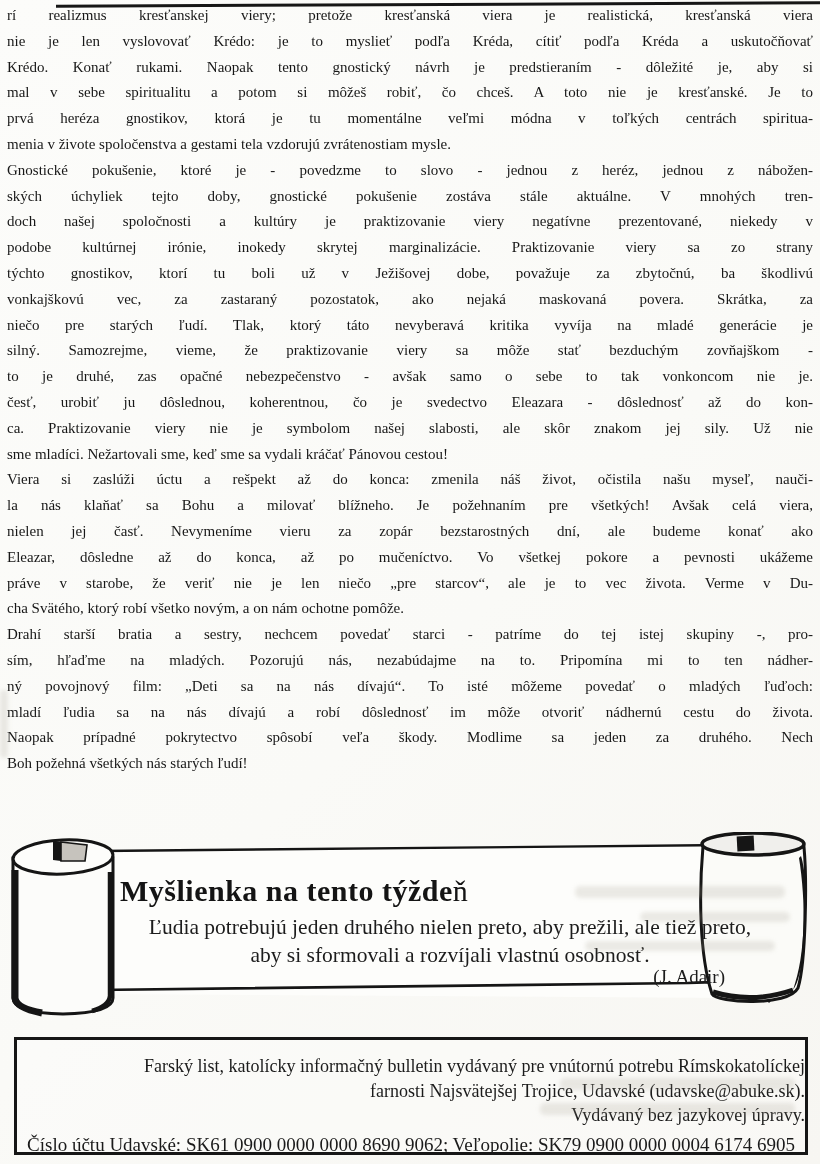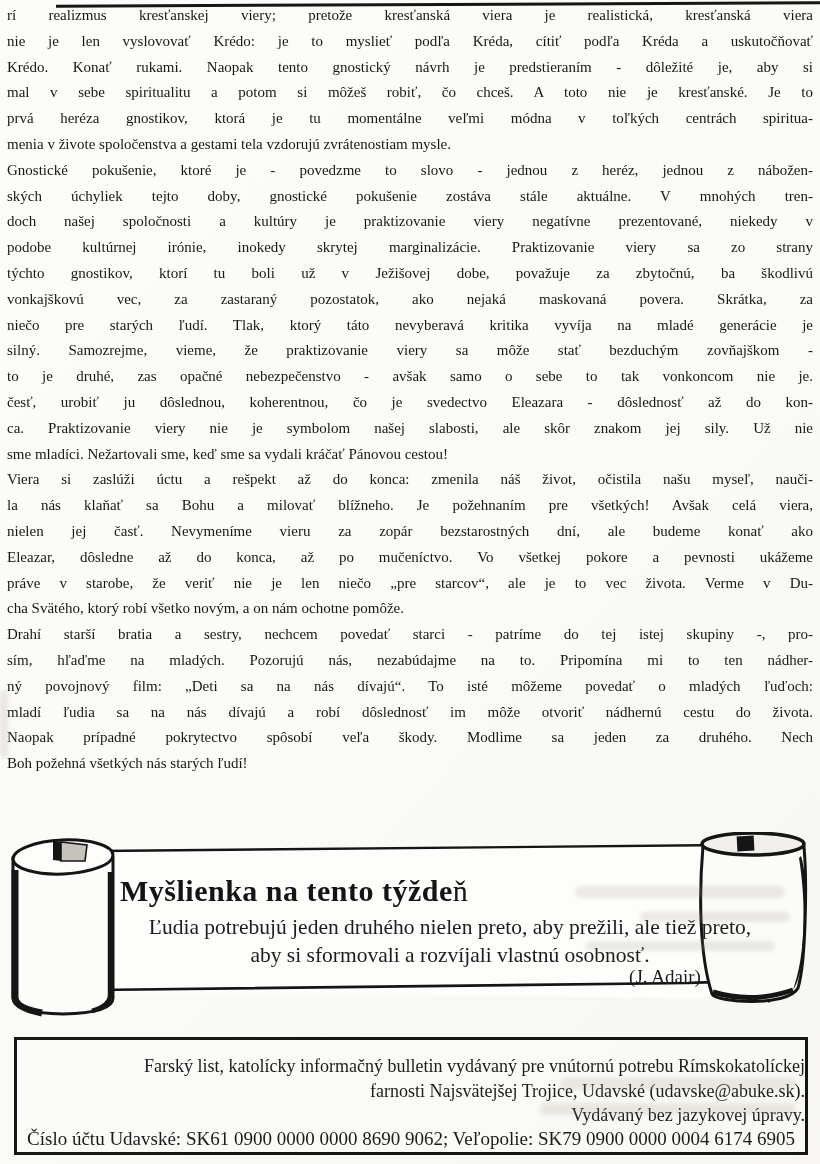--- a/index.html
+++ b/index.html
@@ -42,34 +42,35 @@
     color: #141414; letter-spacing: 0.5px;
   }
   .scroll-title .title-suffix { font-weight: normal; }
   .scroll-quote {
     position: absolute; left: 120px; top: 82px; width: 660px;
     text-align: center; font-size: 21.5px; line-height: 27.5px;
     color: #1c1c1c;
   }
   .scroll-attribution {
     position: absolute; left: 605px; top: 134px; width: 120px;
-    text-align: center; font-size: 19px; color: #1c1c1c;
+    text-align: right; font-size: 19px; color: #1c1c1c;
   }
   
   .footer-box {
     position: absolute; left: 14px; top: 1037px; width: 794px; height: 118px;
     border: 3px solid #161616;
     box-sizing: border-box;
     background: rgba(255,255,255,0.25);
   }
   .footer-lines {
     margin-top: 14px;
     text-align: right; font-size: 18px; line-height: 24.5px; color: #1b1b1b;
   }
   .footer-account {
+    margin-top: 6px;
     text-align: center; font-size: 19px; color: #1b1b1b;
   }
   
   .smudge {
     position: absolute; border-radius: 5px;
     background: rgba(160,153,140,0.20);
     filter: blur(2px);
   }
 </style>
 </head>

